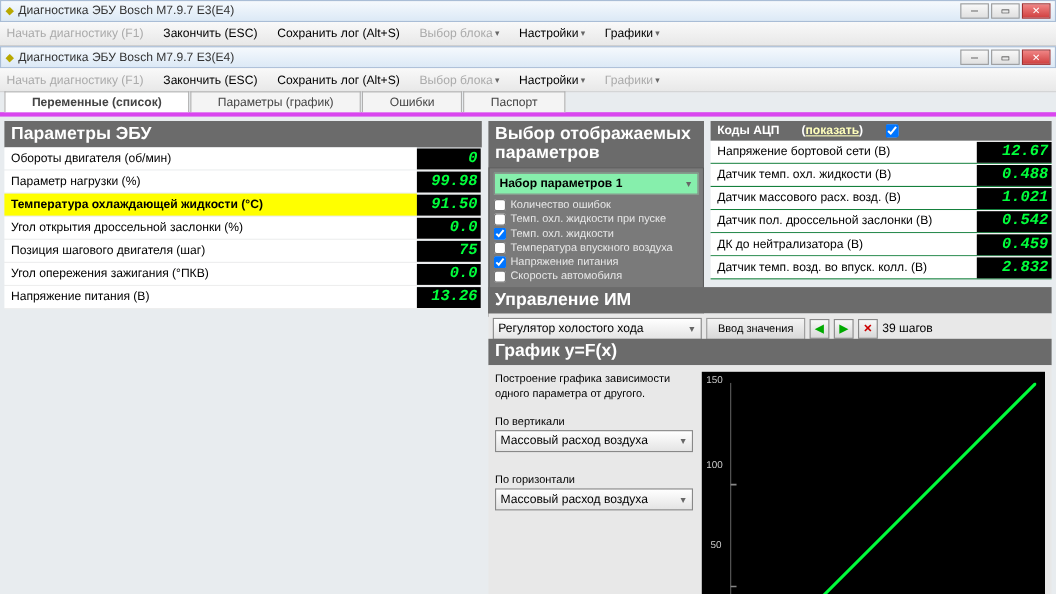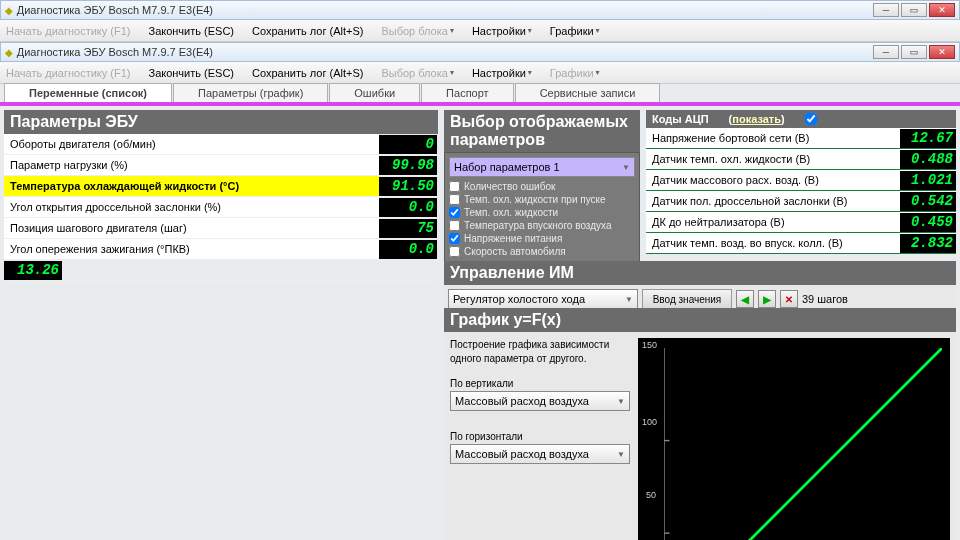--- a/index.html
+++ b/index.html
@@ -31,21 +31,21 @@
 .graybox { background: #7a7a7a; border: 1px solid #5a5a5a; padding: 4px; }
 .chklist { display: flex; flex-direction: column; gap: 2px; font-size: 10px; color: #e8e8e8; }
 .chk { display: flex; align-items: center; gap: 4px; }
 .chk input { width: 11px; height: 11px; }
 .btnrow { display: flex; gap: 4px; margin-top: 6px; }
 .gbtn { flex: 1; height: 20px; background: linear-gradient(#f4f4f4,#d8d8d8); border: 1px solid #999; font-size: 10px; cursor: pointer; }
 .adc-hdr { background: #6b6b6b; color: #fff; padding: 3px 6px; font-size: 11px; font-weight: bold; display: flex; align-items: center; gap: 20px; }
 .adc-hdr a { color: #ffb; text-decoration: underline; cursor: pointer; }
 .adc-row { display: flex; align-items: center; border-bottom: 1px solid #15803d; height: 21px; background: #fff; }
 .adc-row .lbl { flex: 1; padding: 0 6px; font-size: 11px; }
-.adc-row .val { width: 56px; height: 19px; background: #000; color: #00ff3b; font-family: "Courier New", monospace; font-size: 14px; font-weight: bold; text-align: right; padding: 0 3px; display: flex; align-items: center; justify-content: flex-end; font-style: italic; }
+.adc-row .val { width: 68px; height: 19px; background: #000; color: #00ff3b; font-family: "Courier New", monospace; font-size: 14px; font-weight: bold; text-align: right; padding: 0 3px; display: flex; align-items: center; justify-content: flex-end; font-style: italic; }
 .imrow { display: flex; gap: 4px; align-items: center; padding: 4px; background: #e8e8e8; }
 .imbtn { width: 18px; height: 18px; border: 1px solid #888; background: linear-gradient(#f8f8f8,#d8d8d8); display: flex; align-items: center; justify-content: center; font-size: 10px; cursor: pointer; font-weight: bold; }
 .imbtn.g { color: #0a0; }
 .imbtn.r { color: #c00; }
 .graphpanel { background: #e8e8e8; padding: 6px; display: flex; gap: 8px; height: 250px; }
 .graphleft { width: 180px; display: flex; flex-direction: column; gap: 8px; font-size: 10px; }
 .graphchart { flex: 1; background: #000; position: relative; }
 .axis-label { position: absolute; color: #ccc; font-size: 9px; text-align: center; }
 .plotline { position: absolute; inset: 10px 8px 12px 26px; }
 </style>
@@ -106,21 +106,20 @@
       <span>Графики</span>
       <span class="dd">▾</span>
     </span>
 </div>
 
 <div class="tabbar">
   <div class="tab active">Переменные (список)</div>
   <div class="tab">Параметры (график)</div>
   <div class="tab">Ошибки</div>
   <div class="tab">Паспорт</div>
-  <div class="tab">Сервисные записи</div>
 </div>
 
 <div class="work">
 
   <div class="col left">
     <div>
       <div class="panel-hdr">Параметры ЭБУ</div>
       <div class="ecu-list" id="ecu-list">
           <div class="ecu-row">
             <div class="lbl">Обороты двигателя (об/мин)</div>
@@ -140,31 +139,32 @@
           </div>
           <div class="ecu-row">
             <div class="lbl">Позиция шагового двигателя (шаг)</div>
             <div class="val">75</div>
           </div>
           <div class="ecu-row">
             <div class="lbl">Угол опережения зажигания (°ПКВ)</div>
             <div class="val">0.0</div>
           </div>
           <div class="ecu-row">
+            <div class="lbl">Напряжение питания (В)</div>
             <div class="val">13.26</div>
           </div>
         </div>
     </div>
   </div>
 
   <div class="col mid">
     <div>
       <div class="panel-hdr">Выбор отображаемых параметров</div>
       <div class="graybox">
-        <div class="dropdown" style="background:#c4b5fd;font-weight:normal">
+        <div class="dropdown" style="background:#86efac;font-weight:bold">
           <span>Набор параметров 1</span>
           <span class="dd">▼</span>
         </div>
         <div class="chklist" id="chk-list" style="margin-top:4px">
             <label class="chk">
               <input type="checkbox" style="">
               <span>Количество ошибок</span>
             </label>
             <label class="chk">
               <input type="checkbox" style="">

